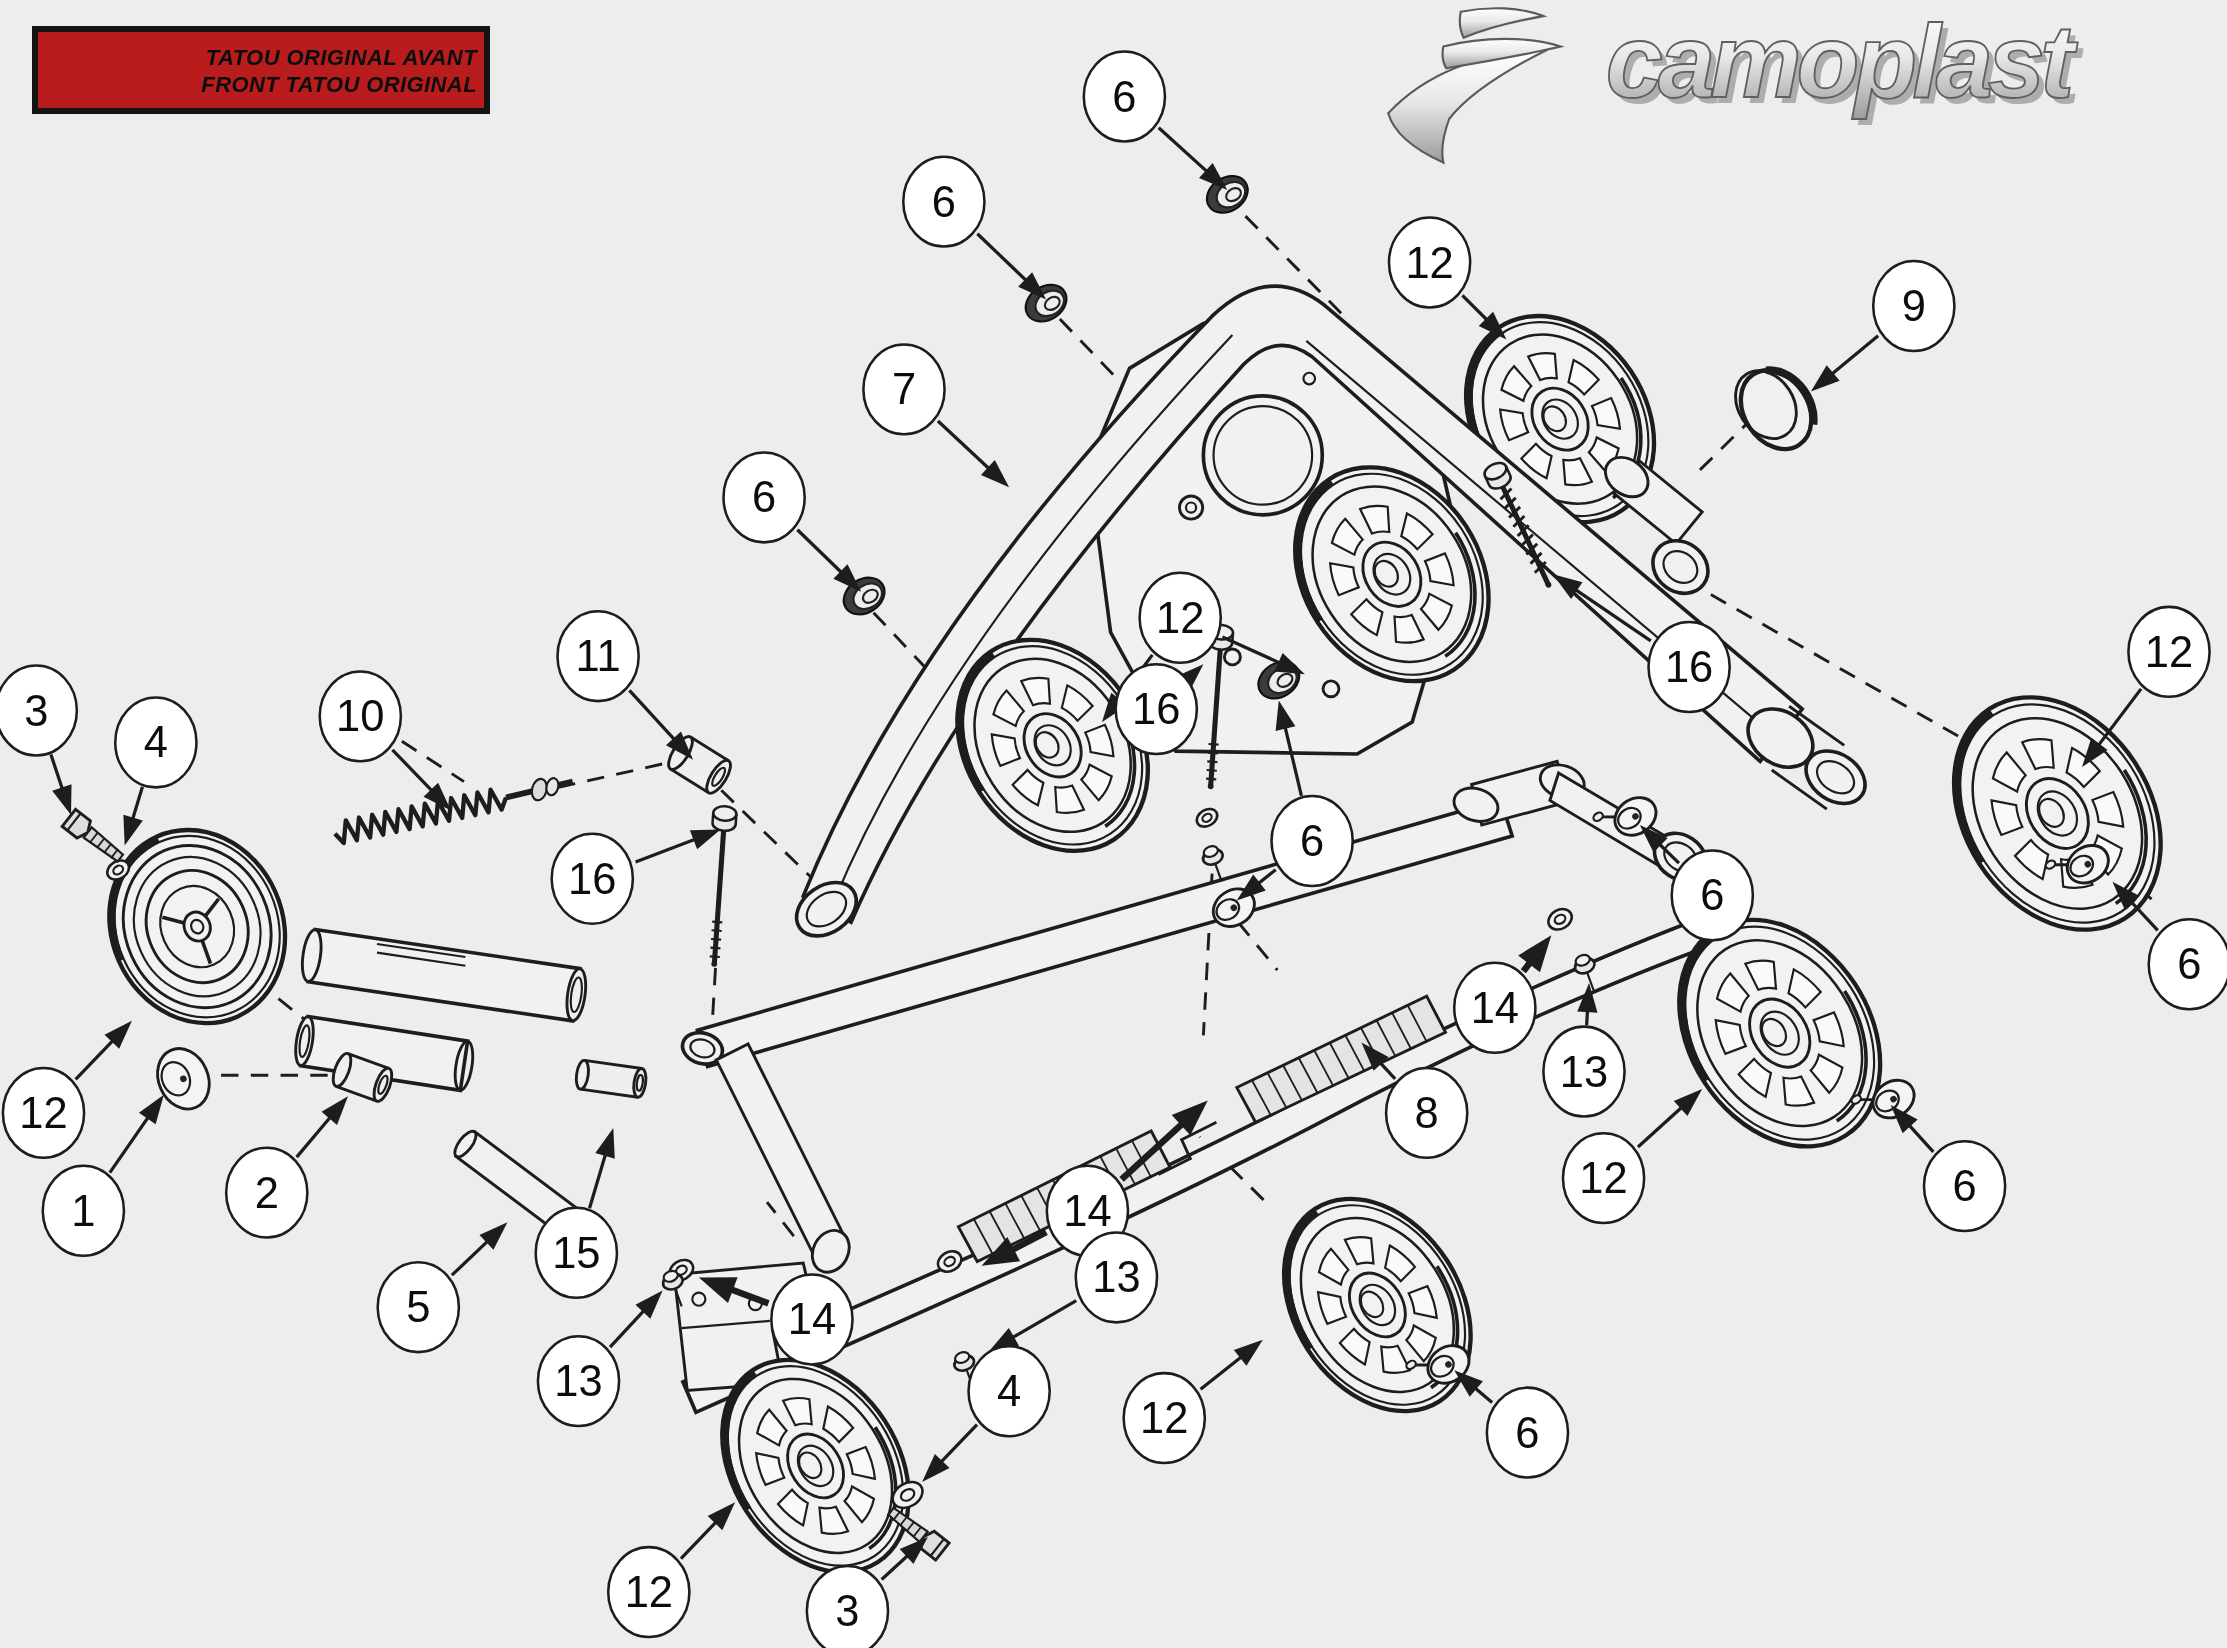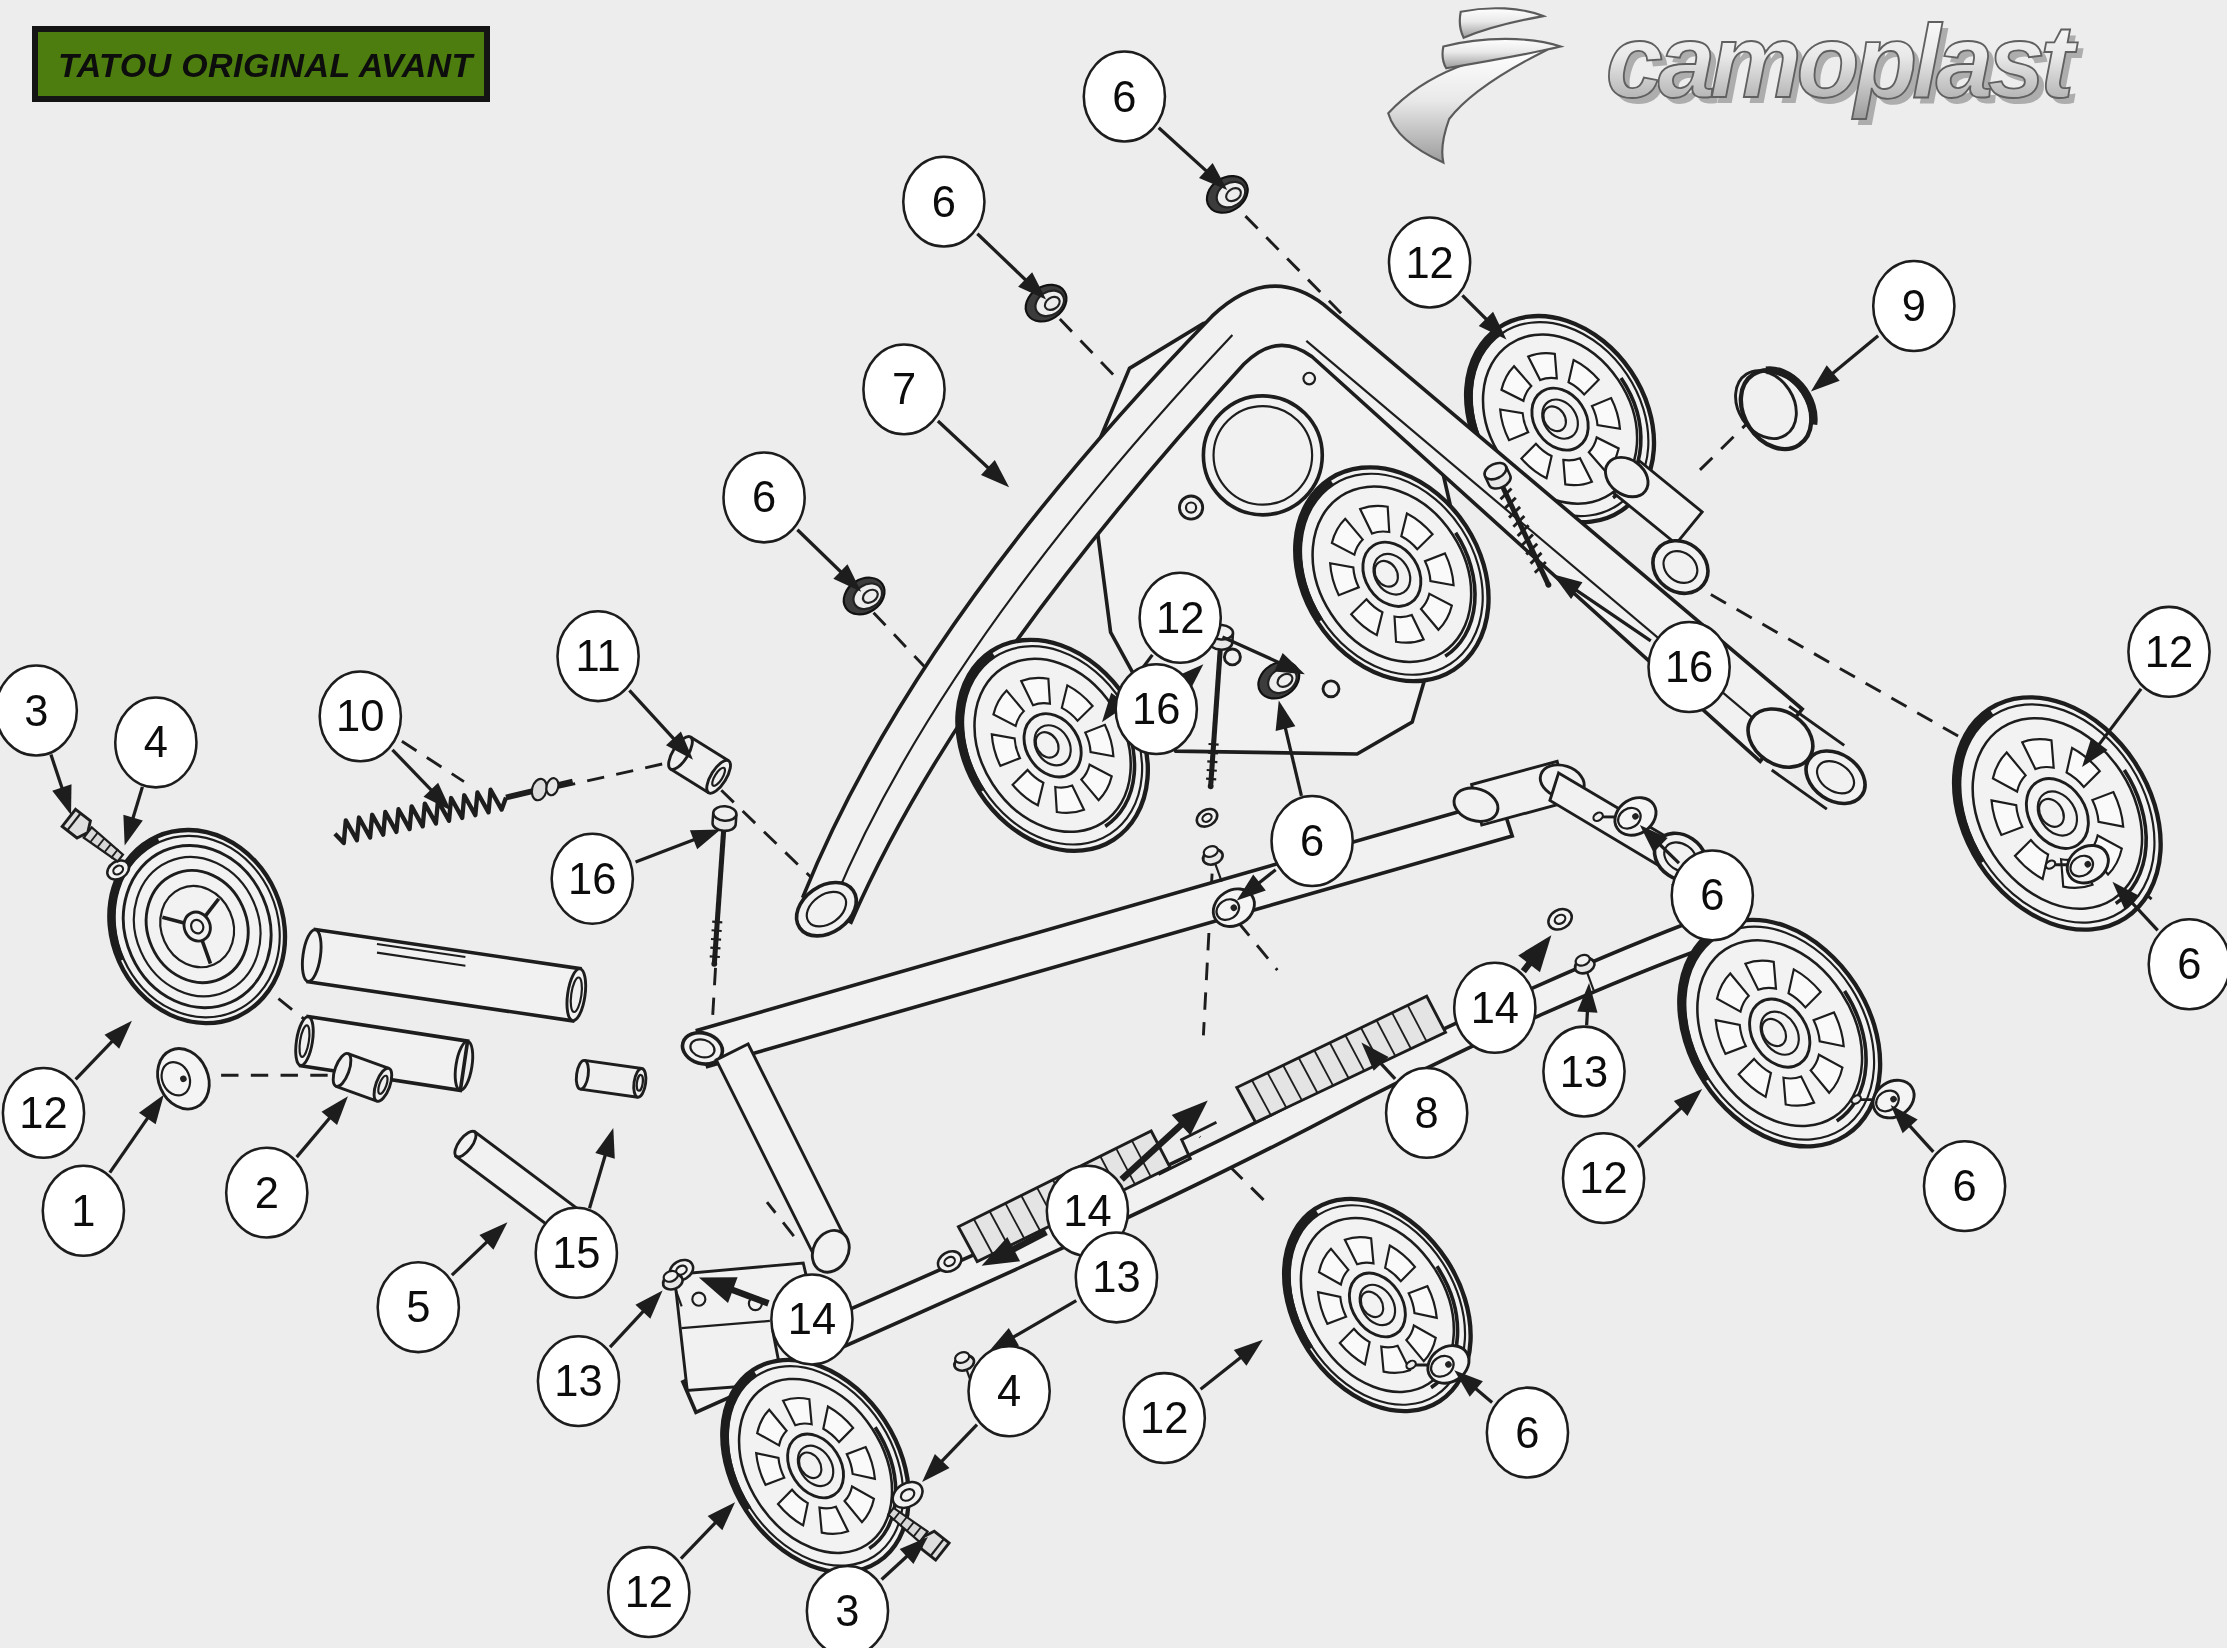--- a/index.html
+++ b/index.html
@@ -1,22 +1,22 @@
 <!DOCTYPE html>
 <html style="font-size:11.6px"><head>
 <meta charset="utf-8">
 <style>
   html,body{margin:0;padding:0;background:#ededed;}
   .stage{position:relative;width:2227px;height:1648px;background:#ededed;overflow:hidden;
          font-family:"Liberation Sans",sans-serif;}
   .stage svg{position:absolute;left:0;top:0;}
   .titlebox{position:absolute;left:32px;top:26px;width:419px;border:6.5px solid #141414;
-            background:#4d7c0f;padding:11.6px 7.3px 10px 20px;
-            font-style:italic;font-weight:bold;font-size:34px;line-height:1.24;
-            color:#0d0d0d;letter-spacing:0.4px;white-space:nowrap;}
+            background:#b91c1c;padding:11.6px 7.3px 10px 20px;
+            font-style:italic;font-weight:bold;font-size:22px;line-height:1.24;
+            color:#0d0d0d;letter-spacing:0.4px;white-space:nowrap;text-align:right;}
   text{font-family:"Liberation Sans",sans-serif;}
   .logo-text{font-style:italic;font-weight:bold;letter-spacing:-7px;}
 </style>
 </head>
 <body>
 
 <div class="stage">
 
   <svg id="dwg" width="2227" height="1648" viewBox="0 0 3072 2273">
     <defs>
@@ -758,15 +758,16 @@
           <line x1="1216.124961328345" y1="2178.695981482061" x2="1259.382829418849" y2="2138.945508101598" stroke="#1d1d1d" stroke-width="4.5"></line>
           <polygon points="1280,2120 1260.0196532205835,2157.3735968642873 1241.0741451189854,2136.756426283136" fill="#1d1d1d"></polygon>
           <ellipse cx="1169" cy="2222" rx="56" ry="62" fill="#ffffff" stroke="#1d1d1d" stroke-width="3.5"></ellipse>
           <text x="1169" y="2222" text-anchor="middle" dominant-baseline="central" font-size="60" fill="#0c0c0c">3</text>
         </g>
       </g>
   </svg>
 
   <div class="titlebox">
     <div>TATOU ORIGINAL AVANT</div>
+    <div>FRONT TATOU ORIGINAL</div>
   </div>
 </div>
 
 
 </body></html>

